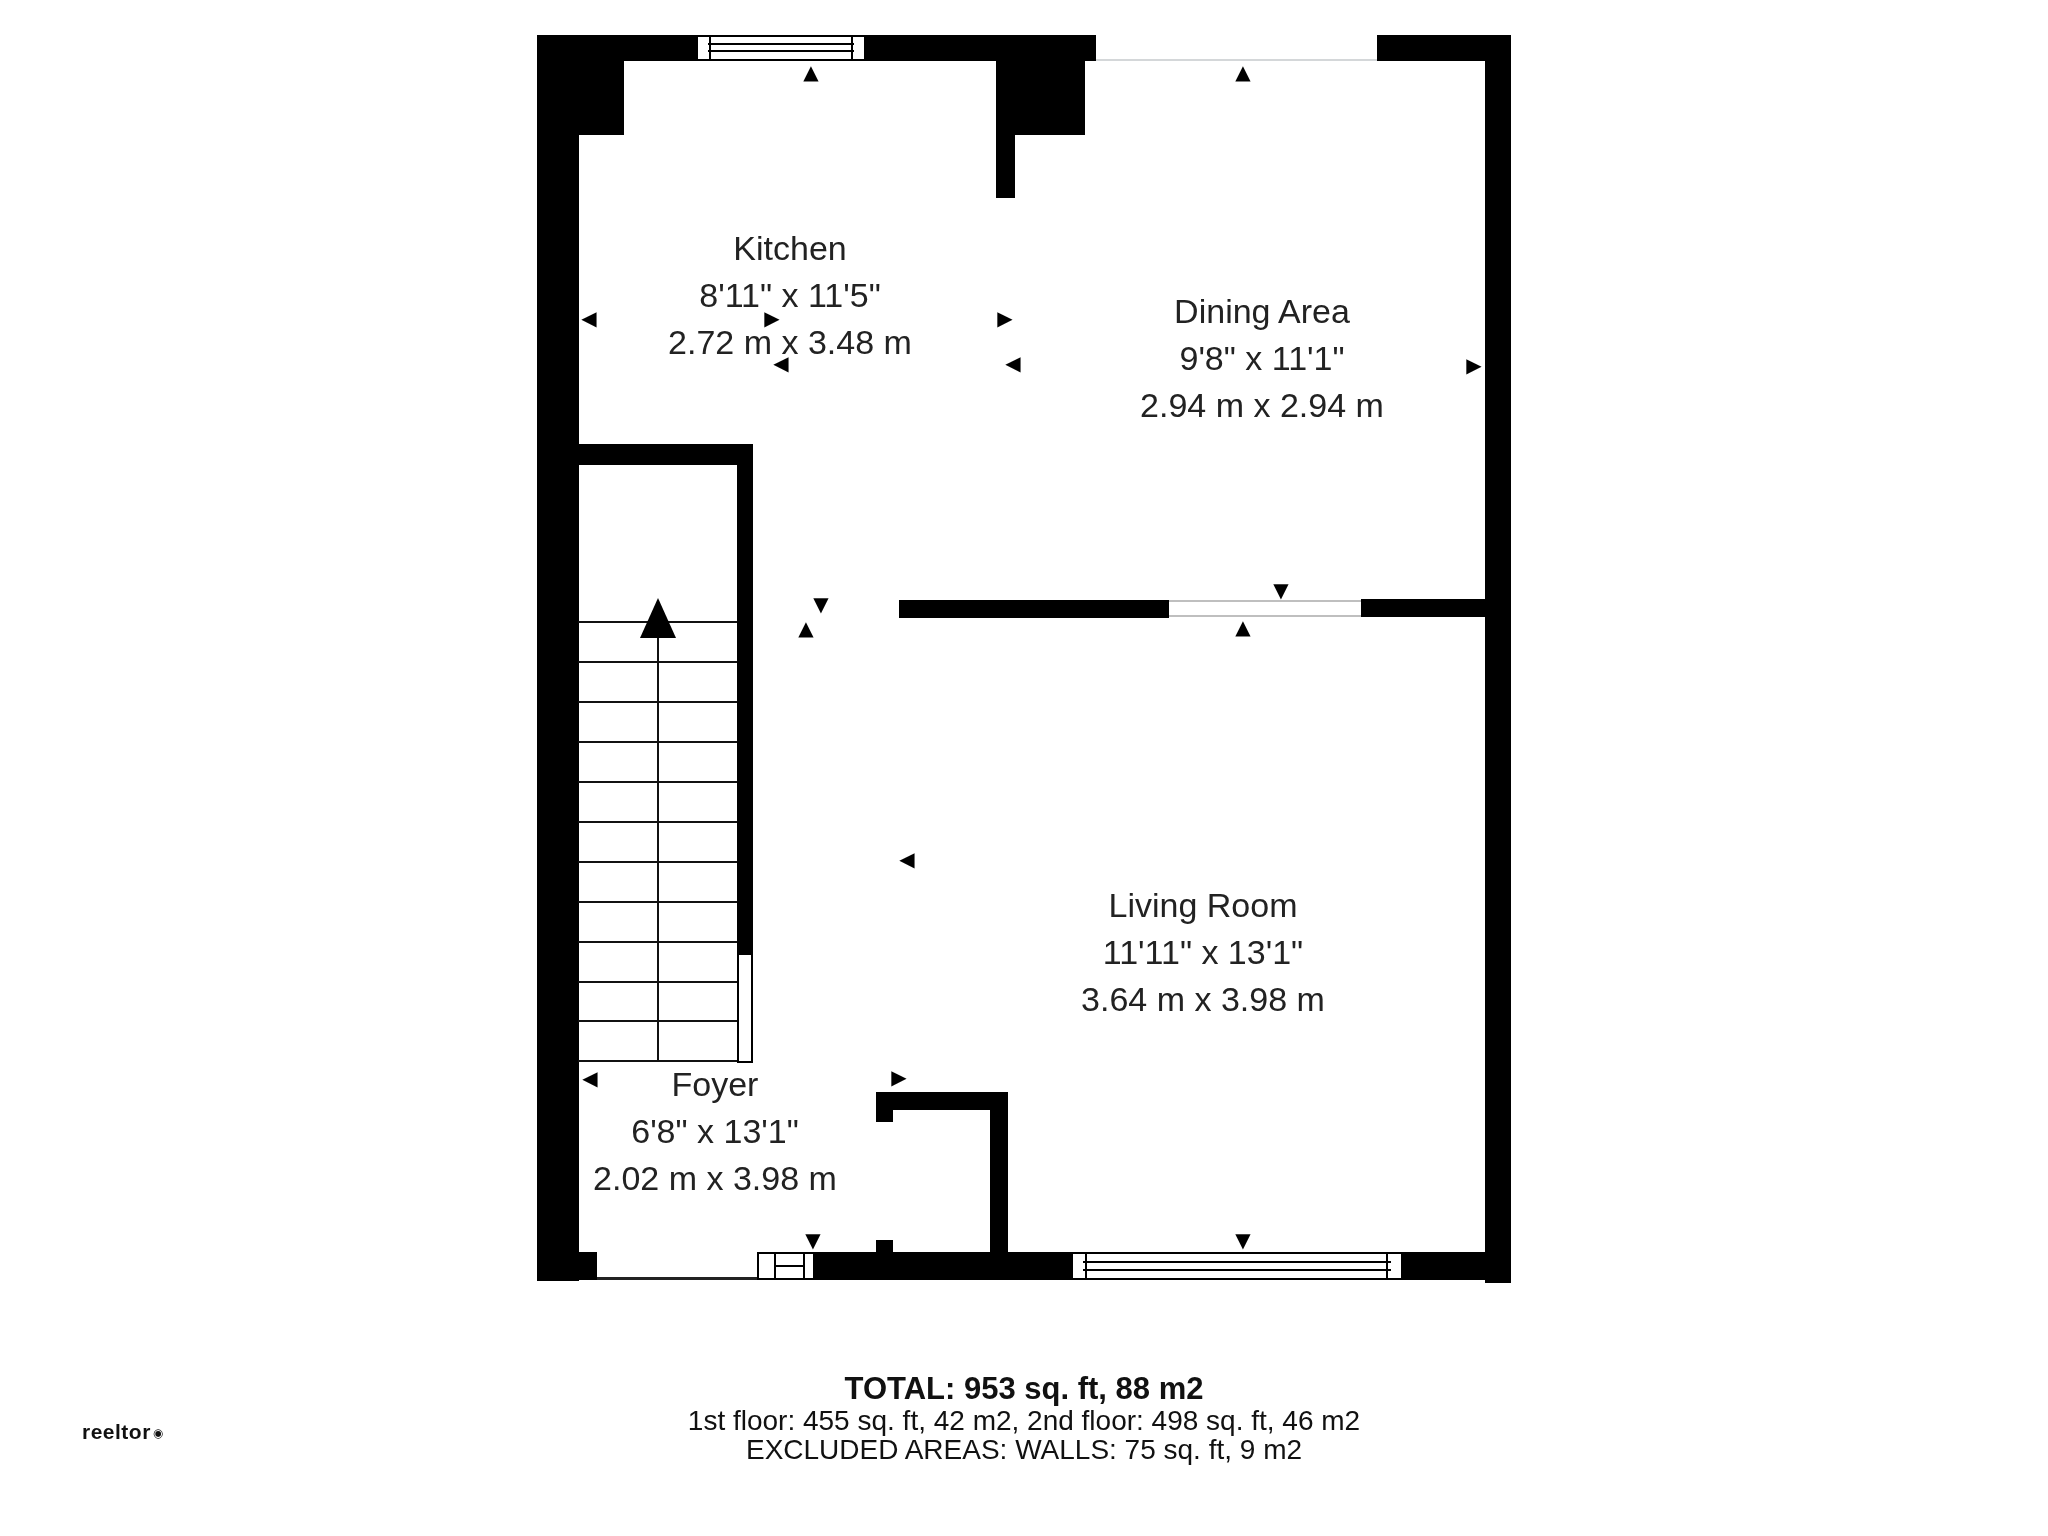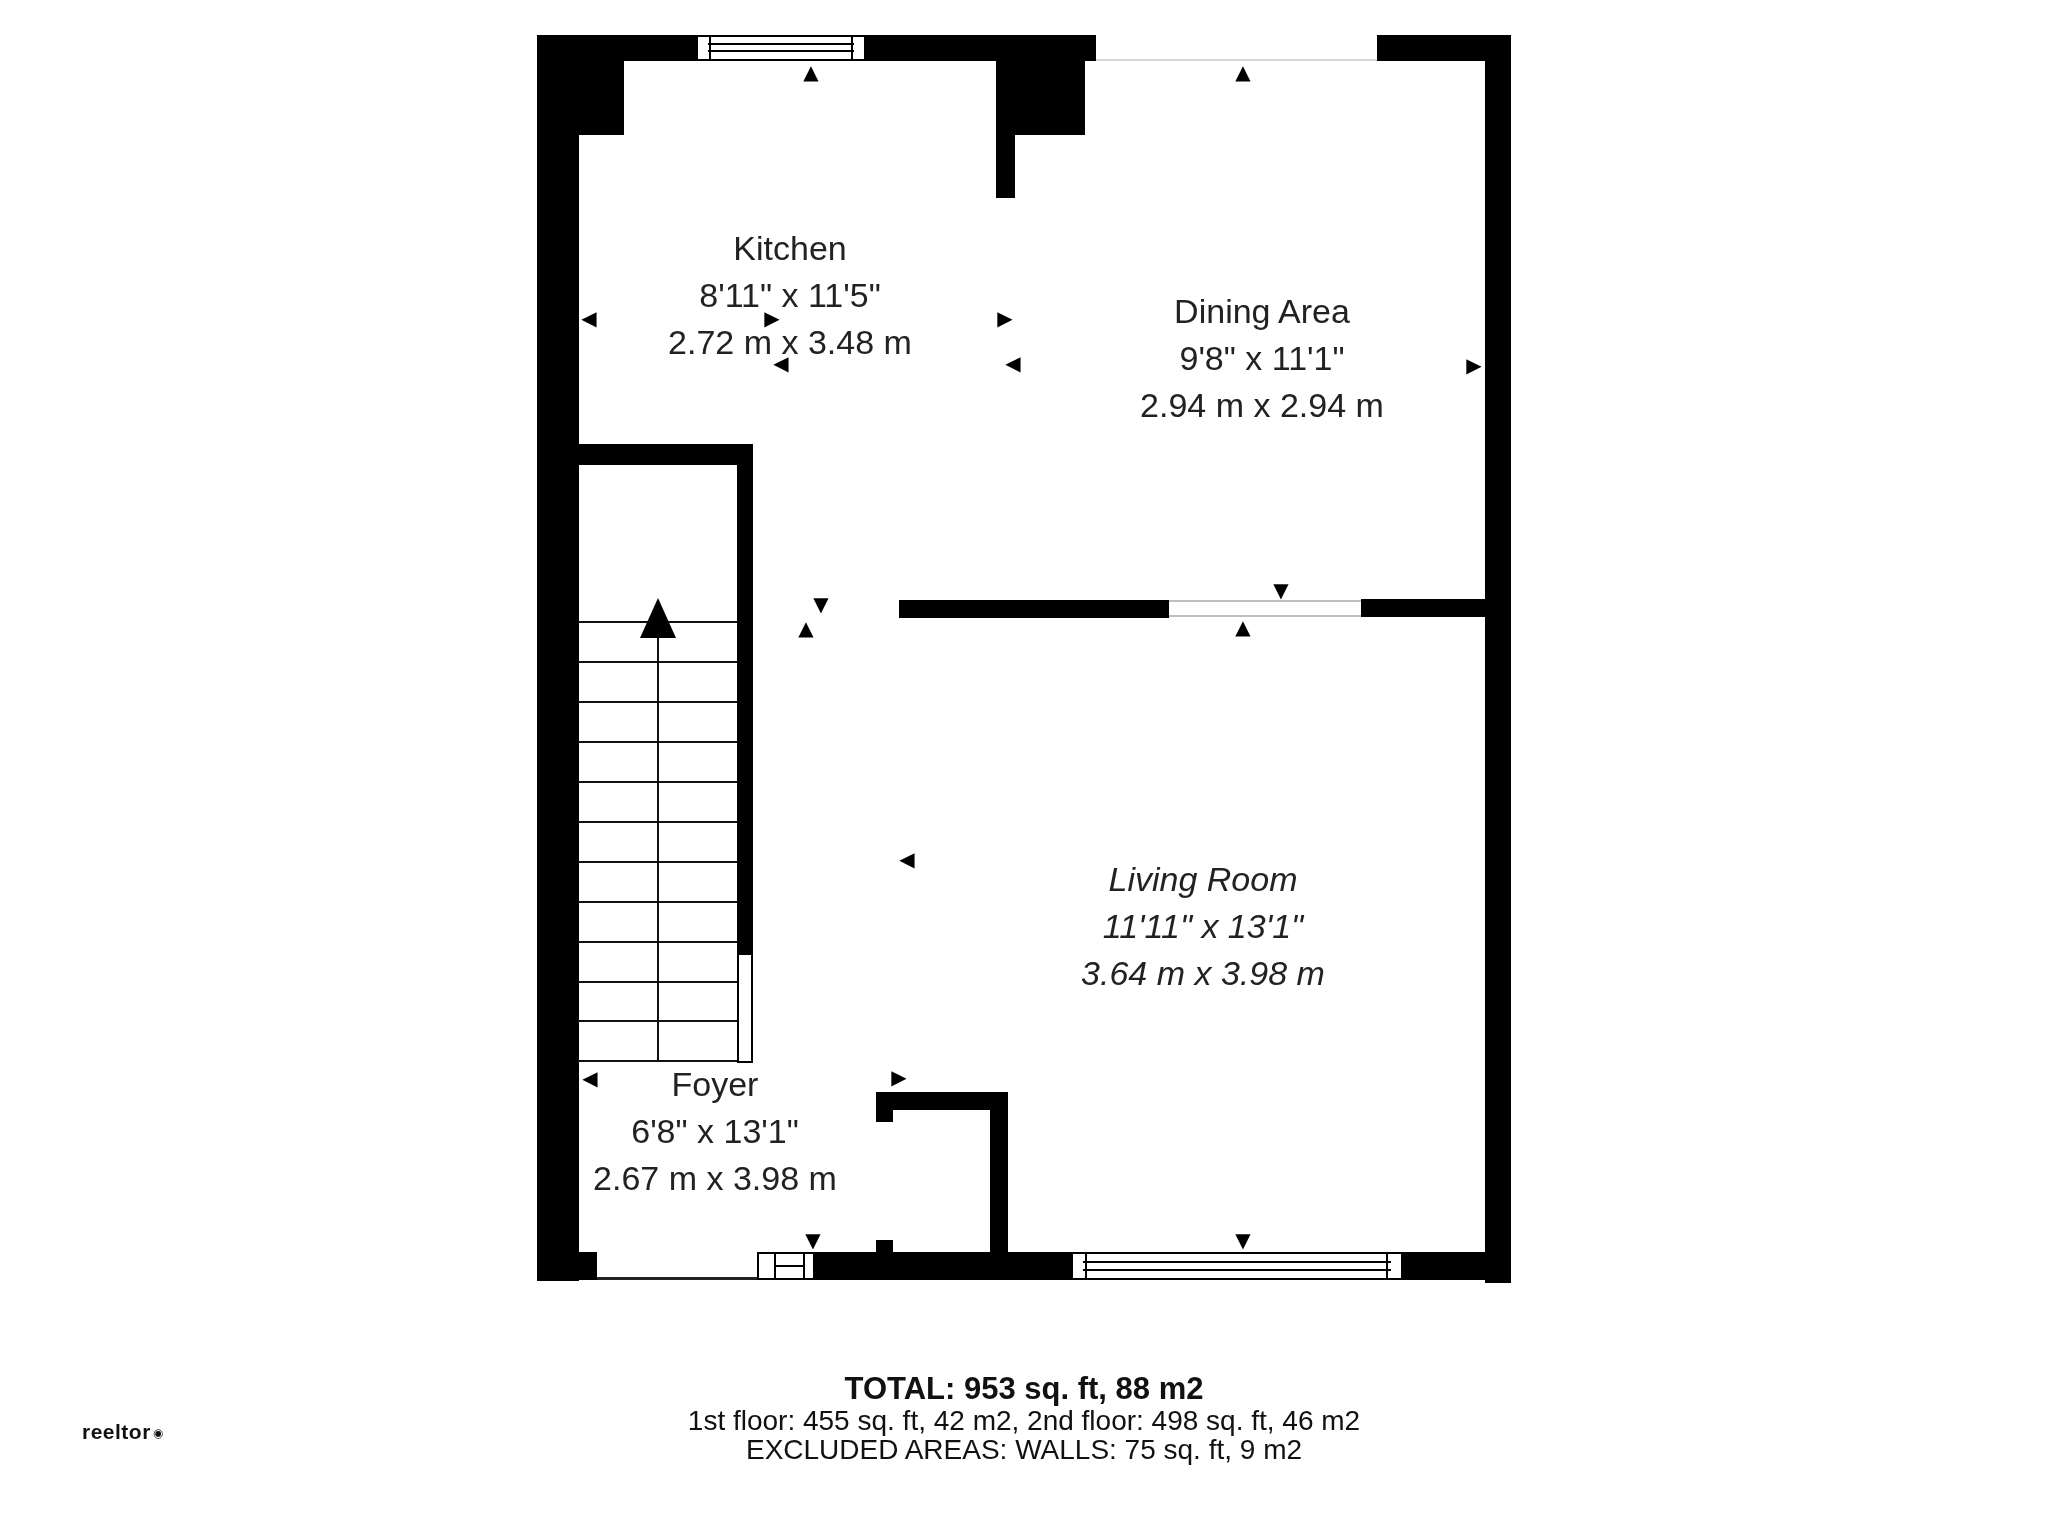--- a/index.html
+++ b/index.html
@@ -130,29 +130,29 @@
   <div class="room-label" style="left:790px;top:225px;">
     <div>Kitchen</div>
     <div>8'11" x 11'5"</div>
     <div>2.72 m x 3.48 m</div>
   </div>
   <div class="room-label" style="left:1262px;top:288px;">
     <div>Dining Area</div>
     <div>9'8" x 11'1"</div>
     <div>2.94 m x 2.94 m</div>
   </div>
-  <div class="room-label" style="left:1203px;top:856px;font-style:italic;">
+  <div class="room-label" style="left:1203px;top:882px;">
     <div>Living Room</div>
     <div>11'11" x 13'1"</div>
     <div>3.64 m x 3.98 m</div>
   </div>
   <div class="room-label" style="left:715px;top:1061px;">
     <div>Foyer</div>
     <div>6'8" x 13'1"</div>
-    <div>2.67 m x 3.98 m</div>
+    <div>2.02 m x 3.98 m</div>
   </div>
 
   <div class="footer">
     <div class="total">TOTAL: 953 sq. ft, 88 m2</div>
     <div class="floors">1st floor: 455 sq. ft, 42 m2, 2nd floor: 498 sq. ft, 46 m2</div>
     <div class="excluded">EXCLUDED AREAS: WALLS: 75 sq. ft, 9 m2</div>
   </div>
 
   <div class="logo">
     <span>reeltor</span><span class="dot-icon">◉</span>

